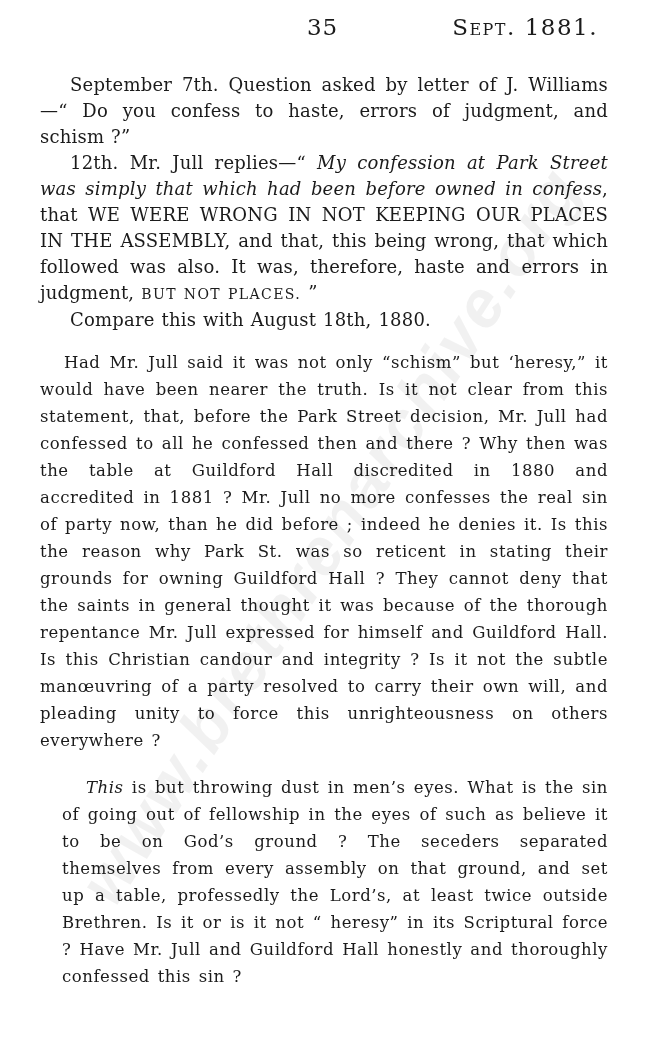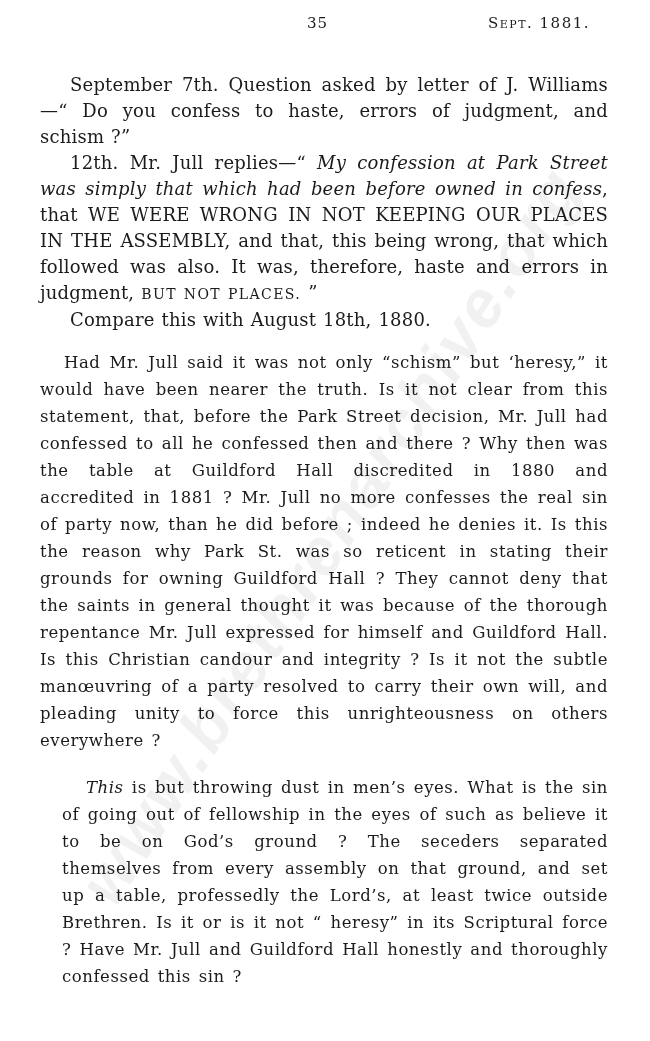--- a/index.html
+++ b/index.html
@@ -13,29 +13,29 @@
   }
   .sheet {
     position: absolute; inset: 0;
     padding: 14px 42px 0 40px;
     box-sizing: border-box;
     z-index: 1;
   }
   .hdr {
     position: relative;
     height: 32px;
-    font-size: 15px;
+    font-size: 23px;
     margin-bottom: 26px;
   }
   .hdr .pgnum {
     position: absolute; left: 47%; top: 0;
     letter-spacing: 1px;
   }
   .hdr .date {
-    position: absolute; right: 18px; top: 0;
+    position: absolute; right: 10px; top: 0;
     font-variant: small-caps;
     letter-spacing: 1.5px;
   }
   .para { margin: 0; text-align: justify; }
   .large {
     font-size: 18px; line-height: 26px;
     letter-spacing: 0.2px; word-spacing: 1px;
     text-indent: 30px;
   }
   .small {

